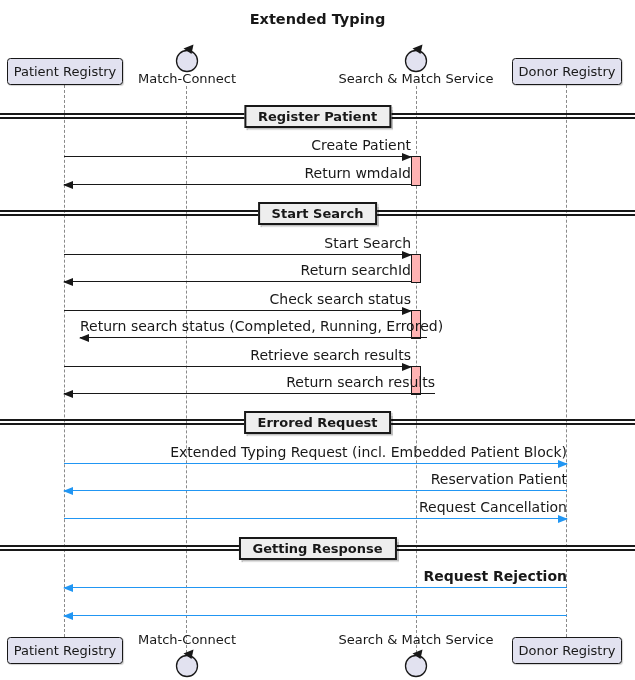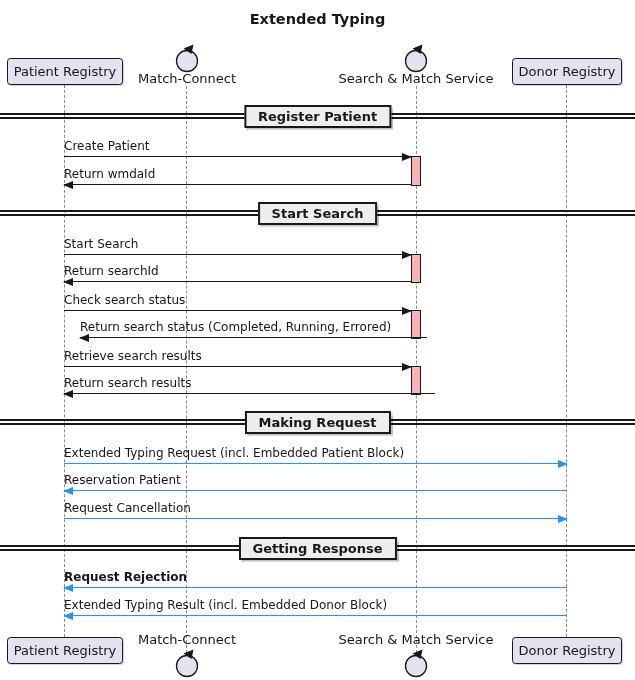--- a/index.html
+++ b/index.html
@@ -27,22 +27,22 @@
     position:absolute;left:50%;top:0;transform:translateX(-50%);
     background:var(--dfill,#EEEEEE);border:2px solid #181818;
     padding:2px 12px;font-size:13px;font-weight:bold;white-space:nowrap;
     box-shadow:2px 2px 1px rgba(0,0,0,.25);z-index:4;
   }
   
   .activation{position:absolute;width:10px;box-sizing:border-box;z-index:4;
     background:var(--afill,#FFB3B3);border:1.2px solid #181818;}
   
   .msg{position:absolute;height:18px;z-index:5;}
-  .msg .lbl{position:absolute;left:0;right:0;bottom:4px;text-align:left;
-    font-size:12px;white-space:nowrap;color:#181818;}
+  .msg .lbl{position:absolute;left:0;right:0;bottom:4px;text-align:right;
+    font-size:14px;white-space:nowrap;color:#181818;}
   .msg .line{position:absolute;left:0;right:0;bottom:0;height:1.3px;background:var(--c);}
   .msg .head{position:absolute;bottom:-3.6px;width:0;height:0;}
   .msg.dir-right .head{right:-1px;border-top:4.2px solid transparent;border-bottom:4.2px solid transparent;border-left:10px solid var(--c);}
   .msg.dir-left .head{left:-1px;border-top:4.2px solid transparent;border-bottom:4.2px solid transparent;border-right:10px solid var(--c);}
   .msg.c-black{--c:var(--black,#181818);}
   .msg.c-blue{--c:var(--blue,#2196F3);}
   .msg.c-blue .lbl{color:#181818;}
   
   .title{position:absolute;left:0;width:635px;top:11px;text-align:center;
     font-size:14.5px;font-weight:bold;z-index:2;}
@@ -89,21 +89,21 @@
     <div class="dbox">Register Patient</div>
   </div>
   <div class="divider" style="top:202px;">
     <div class="dl l1"></div>
     <div class="dl l2"></div>
     <div class="dbox">Start Search</div>
   </div>
   <div class="divider" style="top:411px;">
     <div class="dl l1"></div>
     <div class="dl l2"></div>
-    <div class="dbox">Making Request</div>
+    <div class="dbox">Errored Request</div>
   </div>
   <div class="divider" style="top:537px;">
     <div class="dl l1"></div>
     <div class="dl l2"></div>
     <div class="dbox">Getting Response</div>
   </div>
 
   <div class="activation" style="left:411px;top:156px;height:30px;"></div>
   <div class="activation" style="left:411px;top:254px;height:29px;"></div>
   <div class="activation" style="left:411px;top:310px;height:29px;"></div>
@@ -164,21 +164,20 @@
     <div class="lbl">Request Cancellation</div>
     <div class="line"></div>
       <div class="head"></div>
   </div>
   <div class="msg dir-left c-blue" style="left:64px;top:570px;width:503px;font-weight:bold;">
     <div class="lbl">Request Rejection</div>
     <div class="line"></div>
       <div class="head"></div>
   </div>
   <div class="msg dir-left c-blue" style="left:64px;top:598px;width:503px;">
-    <div class="lbl">Extended Typing Result (incl. Embedded Donor Block)</div>
     <div class="line"></div>
       <div class="head"></div>
   </div>
 
   <div class="pbox" style="left:7px;top:637px;width:116px;">
     <span>Patient Registry</span>
   </div>
 
   <div class="ctrl-label" style="left:187px;top:632px;">Match-Connect</div>
   <div class="ctrl-icon" style="left:172px;top:647px;">

